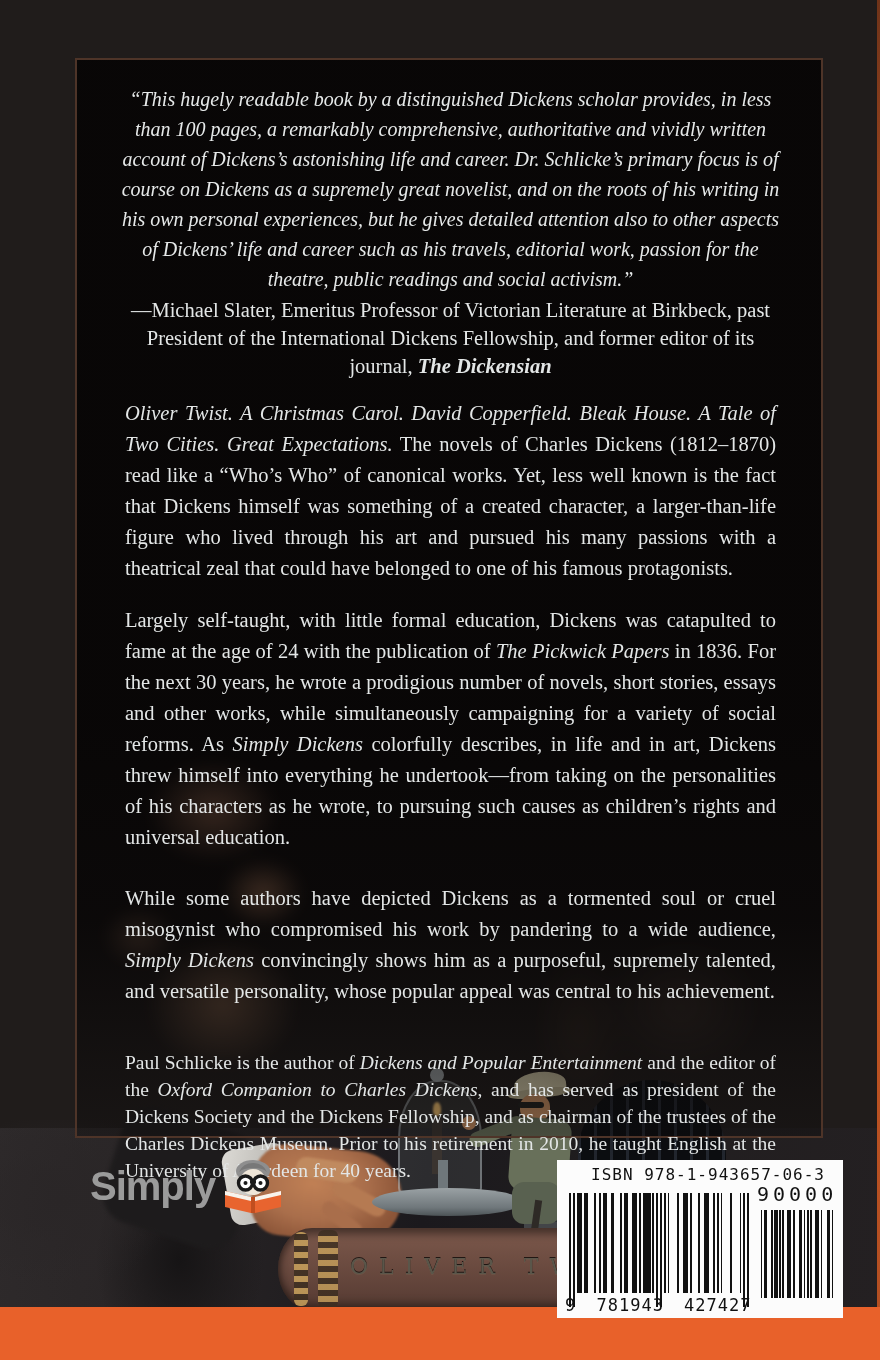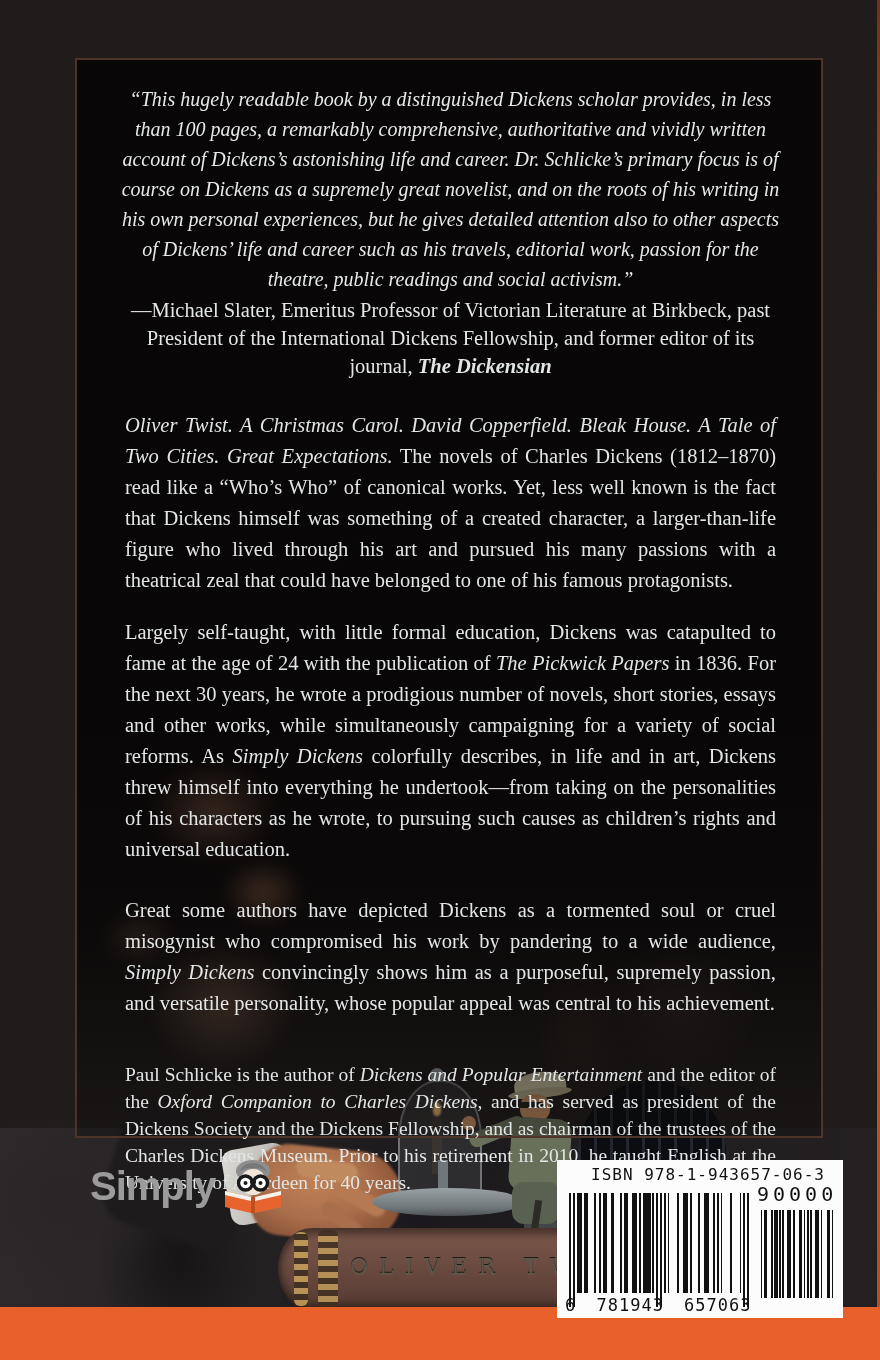--- a/index.html
+++ b/index.html
@@ -125,21 +125,21 @@
     font-style:italic;font-size:20px;line-height:30px;text-align:center;
     margin:0 -8px;color:#e6e9e9;
   }
   .attrib{
     font-size:20.5px;line-height:28px;text-align:center;margin:2px -8px 0;
   }
   .body{
     font-size:20.5px;line-height:31px;text-align:justify;margin:0;
     color:#e3e6e6;
   }
-  .p1{margin-top:30px;margin-bottom:21px;}
+  .p1{margin-top:18px;margin-bottom:21px;}
   .p2{margin-bottom:30px;}
   .p3{margin-bottom:42px;}
   .bio{font-size:19.5px;line-height:27px;}
   
   .logo{
     position:absolute;left:90px;top:1158px;z-index:3;display:flex;align-items:flex-end;
     font-family:"Liberation Sans", sans-serif;font-weight:700;
   }
   .simply{font-size:40px;color:var(--c-logo_gray,#9b9b9b);letter-spacing:-1px;line-height:52px;}
   .reader{width:60px;height:56px;margin:0 4px -2px 8px;}
@@ -207,21 +207,21 @@
   </div>
 
   <div class="panel">
     <div class="face-ghost"></div>
     <div class="buildings-ghost"></div>
     <div class="panel-content">
       <div class="qtext">“This hugely readable book by a distinguished Dickens scholar provides, in less than 100 pages, a remarkably comprehensive, authoritative and vividly written account of Dickens’s astonishing life and career. Dr. Schlicke’s primary focus is of course on Dickens as a supremely great novelist, and on the roots of his writing in his own personal experiences, but he gives detailed attention also to other aspects of Dickens’ life and career such as his travels, editorial work, passion for the theatre, public readings and social activism.”</div>
       <div class="attrib"><span>—Michael Slater, Emeritus Professor of Victorian Literature at Birkbeck, past President of the International Dickens Fellowship, and former editor of its journal, </span><span style="font-style: italic; font-weight: 700;">The Dickensian</span></div>
       <p class="body p1"><span style="font-style: italic;">Oliver Twist. A Christmas Carol. David Copperfield. Bleak House. A Tale of Two Cities. Great Expectations.</span><span> The novels of Charles Dickens (1812–1870) read like a “Who’s Who” of canonical works. Yet, less well known is the fact that Dickens himself was something of a created character, a larger-than-life figure who lived through his art and pursued his many passions with a theatrical zeal that could have belonged to one of his famous protagonists.</span></p>
       <p class="body p2"><span>Largely self-taught, with little formal education, Dickens was catapulted to fame at the age of 24 with the publication of </span><span style="font-style: italic;">The Pickwick Papers</span><span> in 1836. For the next 30 years, he wrote a prodigious number of novels, short stories, essays and other works, while simultaneously campaigning for a variety of social reforms. As </span><span style="font-style: italic;">Simply Dickens</span><span> colorfully describes, in life and in art, Dickens threw himself into everything he undertook—from taking on the personalities of his characters as he wrote, to pursuing such causes as children’s rights and universal education.</span></p>
-      <p class="body p3"><span>Great some authors have depicted Dickens as a tormented soul or cruel misogynist who compromised his work by pandering to a wide audience, </span><span style="font-style: italic;">Simply Dickens</span><span> convincingly shows him as a purposeful, supremely passion, and versatile personality, whose popular appeal was central to his achievement.</span></p>
+      <p class="body p3"><span>While some authors have depicted Dickens as a tormented soul or cruel misogynist who compromised his work by pandering to a wide audience, </span><span style="font-style: italic;">Simply Dickens</span><span> convincingly shows him as a purposeful, supremely talented, and versatile personality, whose popular appeal was central to his achievement.</span></p>
       <p class="body bio"><span>Paul Schlicke is the author of </span><span style="font-style: italic;">Dickens and Popular Entertainment</span><span> and the editor of the </span><span style="font-style: italic;">Oxford Companion to Charles Dickens</span><span>, and has served as president of the Dickens Society and the Dickens Fellowship, and as chairman of the trustees of the Charles Dickens Museum. Prior to his retirement in 2010, he taught English at the University of Aberdeen for 40 years.</span></p>
     </div>
   </div>
 
   <div class="logo">
     <span class="simply">Simply</span>
     <svg class="reader" viewBox="0 0 60 56">
       <ellipse cx="30" cy="13" rx="17" ry="11" fill="#8e8e8e"></ellipse>
       <path d="M16 14 q4 -9 14 -9 q10 0 14 9 q-4 -4 -14 -4 q-10 0 -14 4 Z" fill="#787878"></path>
       <circle cx="30" cy="24" r="13" fill="#efe6d8"></circle>
@@ -295,21 +295,21 @@
         <div style="flex: 0 0 auto; width: 1.9px; height: 100px; background: rgb(17, 17, 17);"></div>
         <div style="flex: 0 0 auto; width: 7.6px; height: 100px; background: transparent;"></div>
         <div style="flex: 0 0 auto; width: 1.9px; height: 100px; background: rgb(17, 17, 17);"></div>
         <div style="flex: 0 0 auto; width: 7.6px; height: 100px; background: transparent;"></div>
         <div style="flex: 0 0 auto; width: 1.9px; height: 100px; background: rgb(17, 17, 17);"></div>
         <div style="flex: 0 0 auto; width: 1.9px; height: 100px; background: transparent;"></div>
         <div style="flex: 0 0 auto; width: 1.9px; height: 114px; background: rgb(17, 17, 17);"></div>
         <div style="flex: 0 0 auto; width: 1.9px; height: 114px; background: transparent;"></div>
         <div style="flex: 0 0 auto; width: 1.9px; height: 114px; background: rgb(17, 17, 17);"></div>
       </div>
-    <div class="digits">6 781943 657063</div>
+    <div class="digits">9 781943 427427</div>
     <div class="supp">
       <div class="supp-num">90000</div>
       <div class="bars-supp" id="bars-supp">
           <div style="flex: 0 0 auto; width: 1.55px; height: 88px; background: transparent;"></div>
           <div style="flex: 0 0 auto; width: 1.55px; height: 88px; background: rgb(17, 17, 17);"></div>
           <div style="flex: 0 0 auto; width: 1.55px; height: 88px; background: transparent;"></div>
           <div style="flex: 0 0 auto; width: 3.1px; height: 88px; background: rgb(17, 17, 17);"></div>
           <div style="flex: 0 0 auto; width: 4.65px; height: 88px; background: transparent;"></div>
           <div style="flex: 0 0 auto; width: 1.55px; height: 88px; background: rgb(17, 17, 17);"></div>
           <div style="flex: 0 0 auto; width: 1.55px; height: 88px; background: transparent;"></div>

